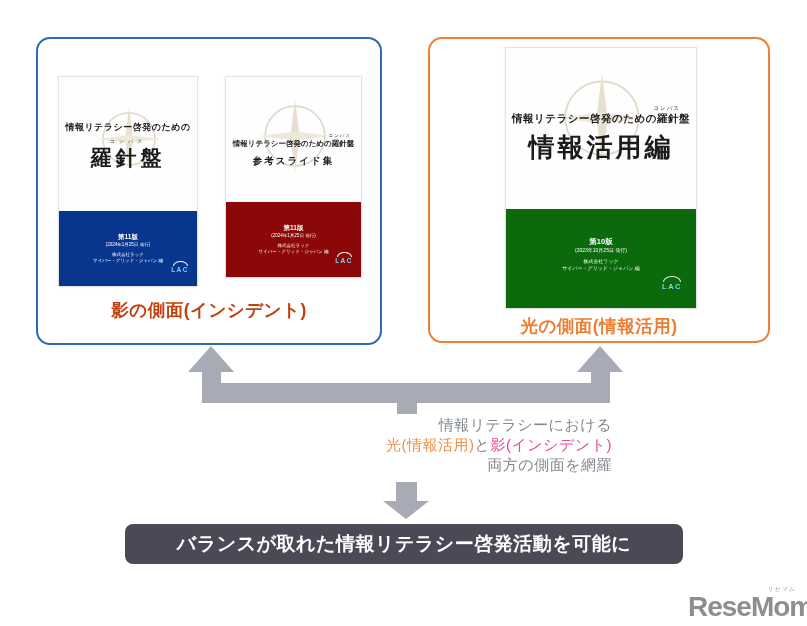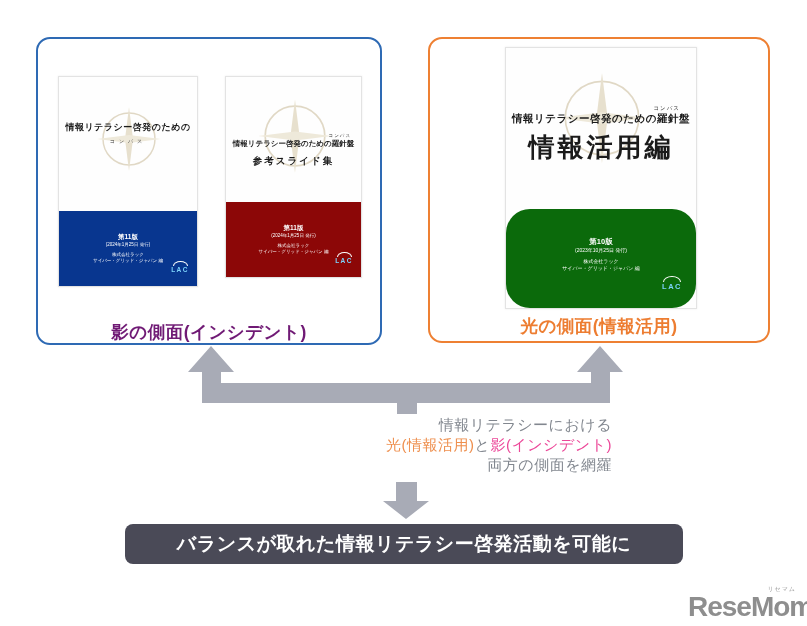--- a/index.html
+++ b/index.html
@@ -5,21 +5,21 @@
   * { margin:0; padding:0; box-sizing:border-box; }
   body { background:#ffffff; font-family:"Liberation Sans","DejaVu Sans",sans-serif; }
   .stage { position:relative; width:807px; height:626px; background:#ffffff; overflow:hidden; }
 
   
   .panel { position:absolute; border-radius:14px; background:#ffffff; }
   .panel.left  { left:36px;  top:37px; width:346px; height:308px; border:2.5px solid #2e6ab4; }
   .panel.right { left:428px; top:37px; width:342px; height:306px; border:2.5px solid #ee8033; }
 
   .panel-label { position:absolute; text-align:center; font-size:17.5px; font-weight:bold; letter-spacing:0.5px; }
-  .panel-label.left  { left:36px;  top:320px; width:346px; color:#701a75; }
+  .panel-label.left  { left:36px;  top:298px; width:346px; color:#c2410c; }
   .panel-label.right { left:428px; top:314px; width:342px; color:#ed7d31; }
 
   
   .book { position:absolute; background:#fefefe; border:1px solid #e3e3e3; box-shadow:0 0 2px rgba(0,0,0,0.08); }
   .book-blue  { left:58px;  top:76px; width:140px; height:211px; }
   .book-red   { left:225px; top:76px; width:137px; height:202px; }
   .book-green { left:505px; top:47px; width:192px; height:262px; }
 
   .compass-mark { position:absolute; opacity:0.55; }
   .book-blue  .compass-mark { left:36px; top:28px; }
@@ -34,21 +34,21 @@
   .book-red .t-ruby   { top:56px; font-size:4.5px; letter-spacing:1px; text-align:right; padding-right:10px; color:#333; }
   .book-red .t-line1  { top:62px; font-size:7.5px; font-weight:bold; }
   .book-red .t-line2  { top:78px; font-size:9.5px; font-weight:bold; letter-spacing:2px; }
 
   .book-green .t-ruby  { top:57px; font-size:5.5px; letter-spacing:1px; text-align:right; padding-right:16px; color:#333; }
   .book-green .t-line1 { top:64px; font-size:10.5px; font-weight:bold; letter-spacing:0.5px; }
   .book-green .t-main  { top:82px; font-size:26px;  font-weight:bold; letter-spacing:3px; }
 
   .band { position:absolute; left:0; bottom:0; width:100%; color:#ffffff; text-align:center; }
   .book-blue .band, .book-red .band { height:75px; }
-  .book-green .band { height:99px;border-radius:24px; }
+  .book-green .band { height:99px; }
   .band .edition { font-weight:bold; }
   .book-blue .band .edition, .book-red .band .edition { margin-top:22px; font-size:6.5px; }
   .book-green .band .edition { margin-top:28px; font-size:7.5px; }
   .band .small { font-size:4.5px; line-height:6px; }
   .book-green .band .small { font-size:5px; line-height:7px; }
   .band .pub { margin-top:4px; }
 
   .lac { position:absolute; color:#7dd3fc; text-align:center; }
   .book-blue .lac, .book-red .lac { right:8px; bottom:13px; }
   .book-green .lac { right:14px; bottom:17px; }
@@ -90,20 +90,21 @@
 
   <div class="book book-blue">
     <svg class="compass-mark" width="68" height="68" viewBox="0 0 68 68">
       <circle cx="34" cy="34" r="26" fill="none" stroke="#c6b globale" stroke-width="0"></circle>
       <circle cx="34" cy="34" r="26" fill="none" stroke="#c9ba98" stroke-width="1.5"></circle>
       <polygon points="34,2 38,34 34,66 30,34" fill="#d6c9a8"></polygon>
       <polygon points="2,34 34,30 66,34 34,38" fill="#e2d8bd"></polygon>
     </svg>
     <div class="bk-text t-top">情報リテラシー啓発のための</div>
     <div class="bk-text t-ruby">コンパス</div>
+    <div class="bk-text t-main">羅針盤</div>
     <div class="band" style="background:#08368f;">
       <div class="edition">第11版</div>
       <div class="small">(2024年1月25日 発行)</div>
       <div class="small pub">株式会社ラック</div>
       <div class="small">サイバー・グリッド・ジャパン 編</div>
       <div class="lac">
         <div class="arc"></div>
         <div class="lac-txt">LAC</div>
       </div>
     </div>

